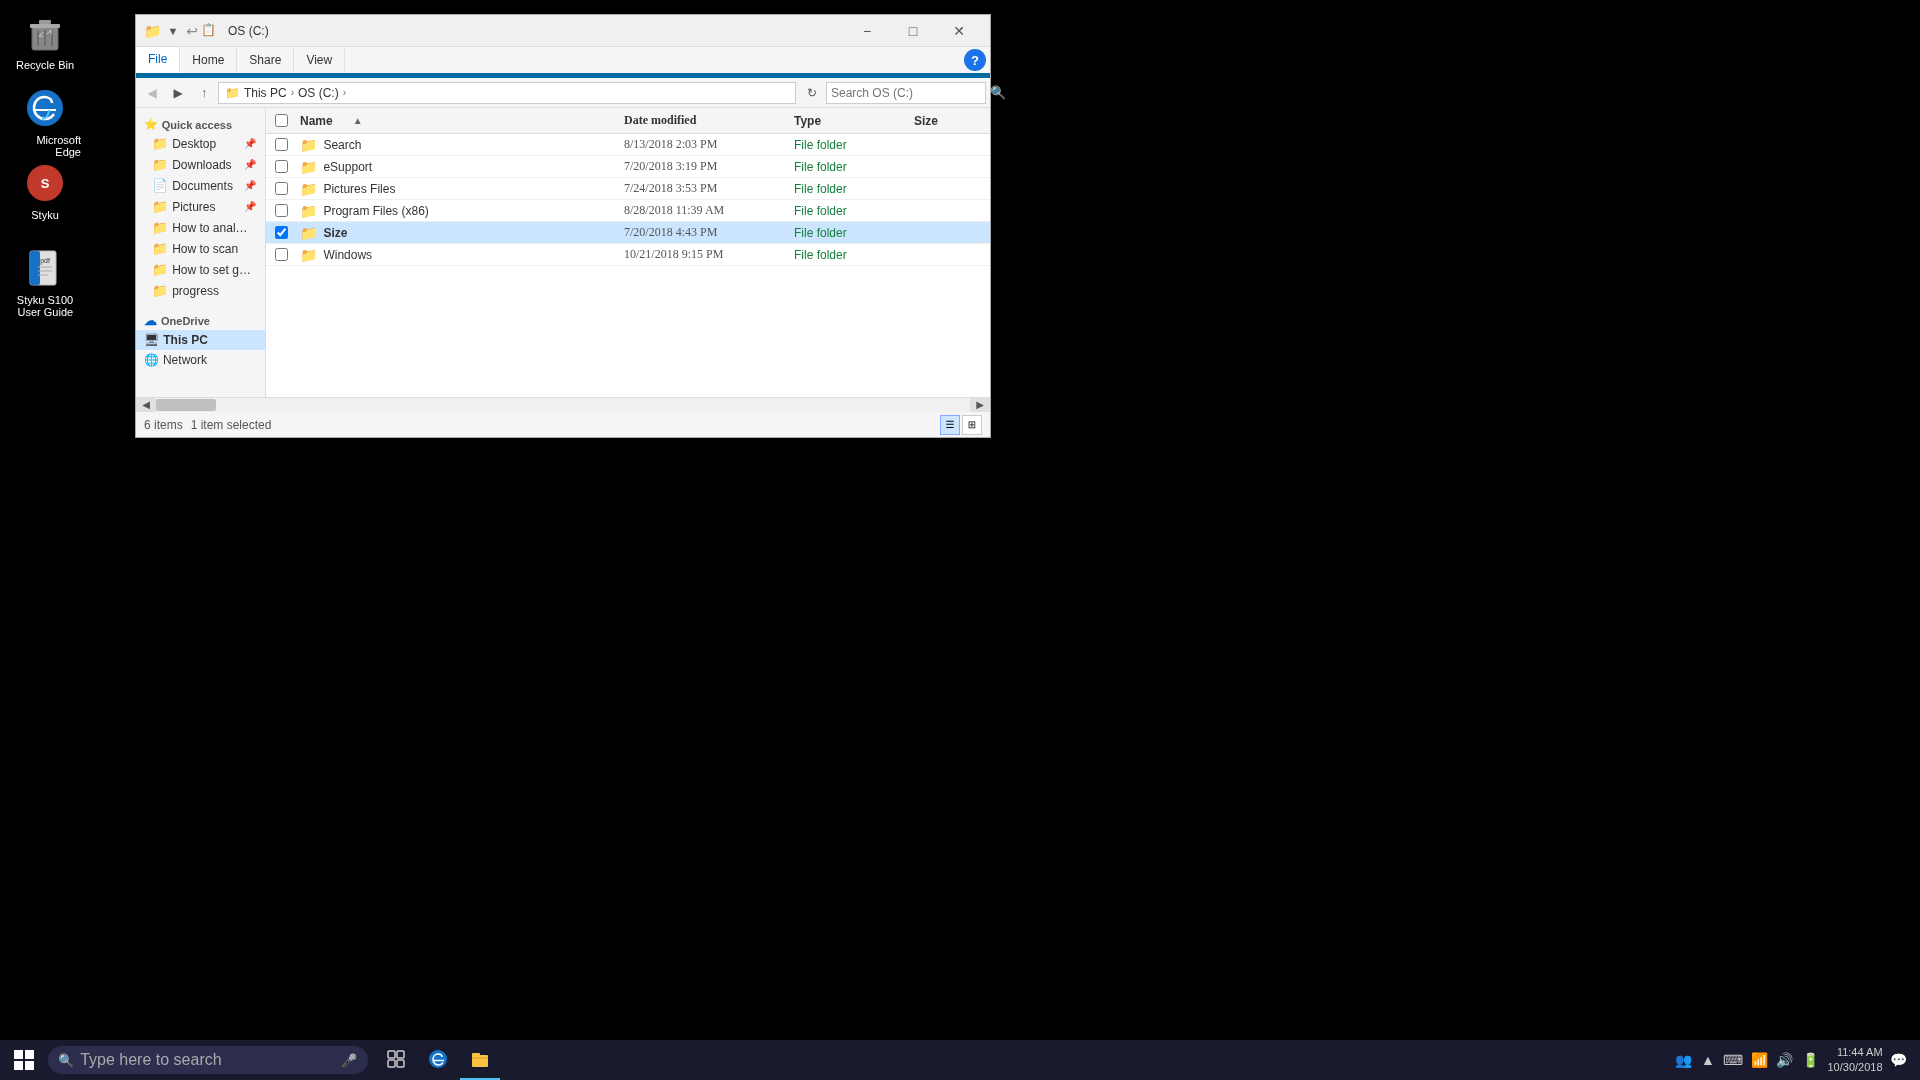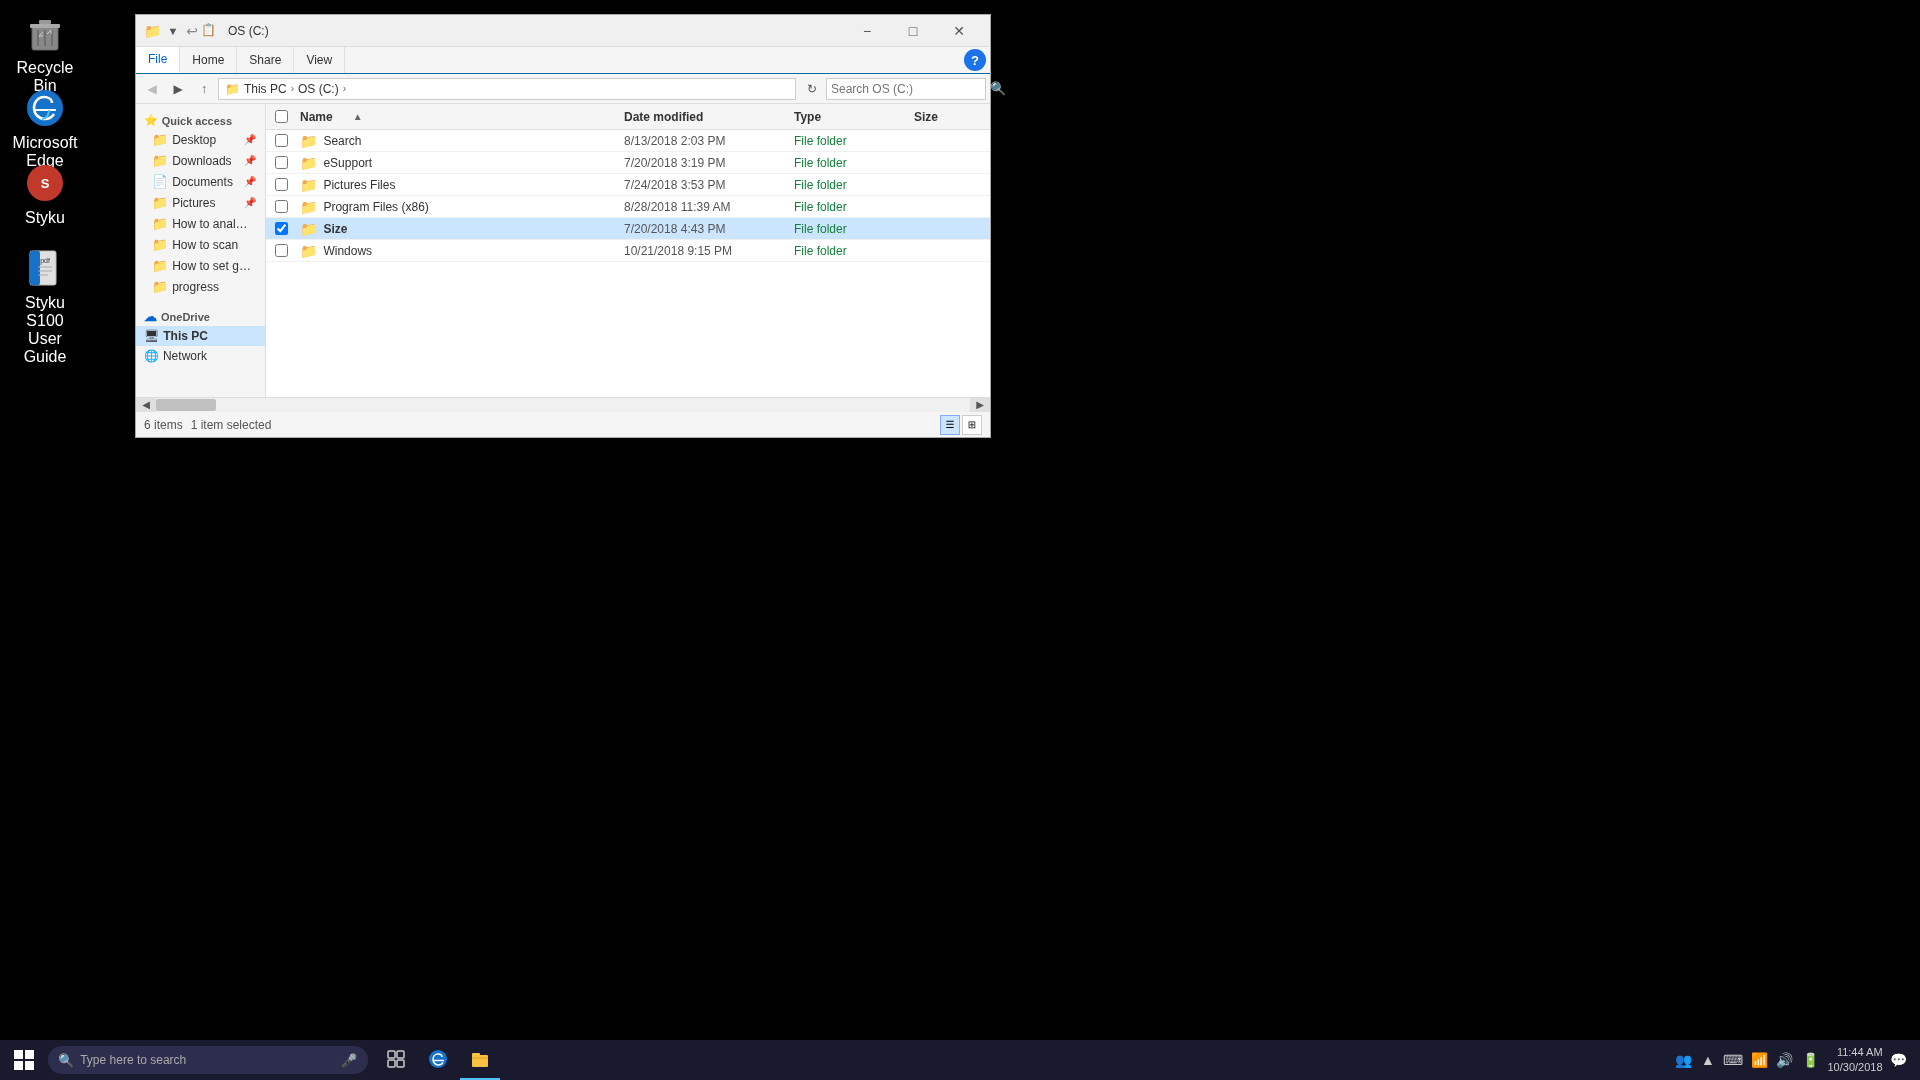--- a/index.html
+++ b/index.html
@@ -34,22 +34,22 @@
     .desktop-icon .icon-img {
       width: 48px;
       height: 48px;
       display: flex;
       align-items: center;
       justify-content: center;
       font-size: 32px;
     }
     .desktop-icon .icon-label {
       color: #fff;
-      font-size: 16px;
-      text-align: center;
+      font-size: 11px;
+      text-align: right;
       margin-top: 2px;
       text-shadow: 1px 1px 2px #000;
       word-break: break-word;
     }
 
     
     .recycle-bin { top: 5px; left: 5px; }
     .microsoft-edge { top: 80px; left: 5px; }
     .styku { top: 155px; left: 5px; }
 
@@ -96,21 +96,21 @@
       display: flex;
       align-items: center;
       justify-content: center;
       font-size: 14px;
       color: #555;
     }
 
     
     .ribbon {
       background: #f5f5f5;
-      border-bottom: 1px solid #0369a1;
+      border-bottom: 5px solid #0369a1;
     }
     .ribbon-tabs {
       display: flex;
       height: 26px;
     }
     .ribbon-tab {
       padding: 0 12px;
       font-size: 12px;
       color: #333;
       display: flex;
@@ -265,21 +265,21 @@
       position: sticky;
       top: 0;
     }
     .file-list-header .col-check {
       width: 30px;
       display: flex;
       align-items: center;
       justify-content: center;
     }
     .col-name { flex: 1; padding: 0 4px; display: flex; align-items: center; gap: 20px; }
-    .col-date { width: 170px; padding: 0 4px; }
+    .col-date { width: 170px; padding: 0 4px; font-family: Liberation Serif, serif; }
     .col-type { width: 120px; padding: 0 4px; }
     .col-size { width: 80px; padding: 0 4px; }
     .sort-arrow { font-size: 10px; color: #666; }
 
     .file-row {
       display: flex;
       align-items: center;
       height: 22px;
       font-size: 12px;
       border-bottom: 1px solid #f0f0f0;
@@ -399,21 +399,21 @@
       width: 320px;
       background: #2d2d4e;
       border-radius: 14px;
       display: flex;
       align-items: center;
       padding: 0 10px;
       gap: 6px;
       cursor: text;
     }
     .search-bar-icon { color: #aaa; font-size: 13px; }
-    .search-bar-text { color: #aaa; font-size: 12px; }
+    .search-bar-text { color: #aaa; font-size: 16px; }
     .search-bar-mic { color: #aaa; font-size: 13px; margin-left: auto; }
     .taskbar-apps {
       display: flex;
       align-items: center;
       gap: 2px;
       margin-left: 8px;
     }
     .taskbar-app {
       width: 40px;
       height: 40px;

